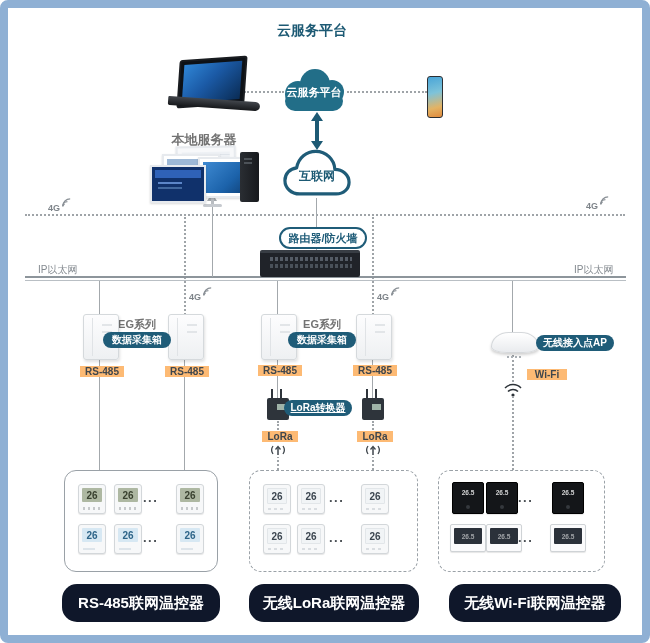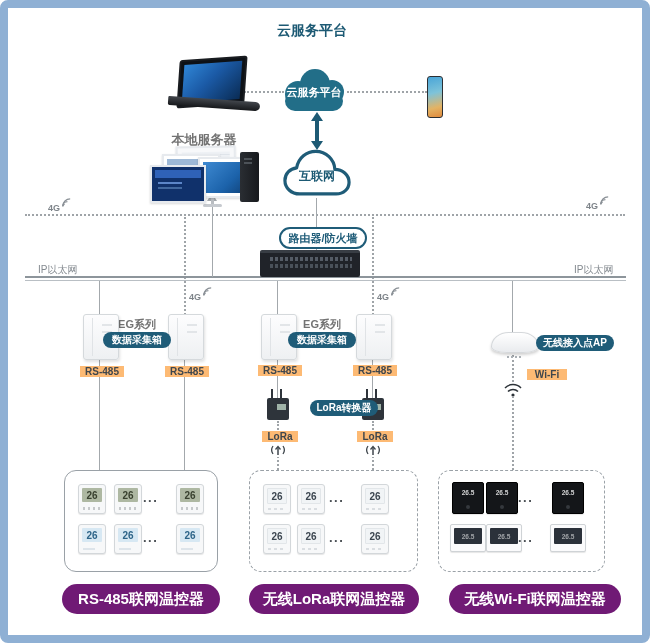--- a/index.html
+++ b/index.html
@@ -21,22 +21,22 @@
   .glabel-sm{position:absolute;color:#83898f;font-size:10px;}
   .plabel{position:absolute;font-size:10px;color:#3f464c;background:#fdba74;padding:0 2px;text-align:center;font-weight:600;z-index:6;}
   .g4{position:absolute;color:#7d8389;font-size:9px;font-weight:bold;display:flex;align-items:flex-end;z-index:6;}
   .g4 svg{margin-bottom:5px;margin-left:1px;}
 
   
   .spill{position:absolute;background:#1f5c78;color:#fff;font-size:10px;font-weight:bold;
          display:flex;align-items:center;justify-content:center;border-radius:9px;height:16px;z-index:7;}
   .rpill{position:absolute;border:2px solid #1f5c78;color:#1f5c78;background:#fff;font-weight:bold;font-size:11px;
          border-radius:11px;display:flex;align-items:center;justify-content:center;z-index:7;}
-  .glabel{position:absolute;background:#701a75;color:#fff;font-weight:bold;font-size:15px;
-          display:flex;align-items:center;justify-content:center;border-radius:15px;height:30px;z-index:7;}
+  .glabel{position:absolute;background:#0f172a;color:#fff;font-weight:bold;font-size:15px;
+          display:flex;align-items:center;justify-content:center;border-radius:15px;height:38px;z-index:7;}
 
   
   .cloud-label{position:absolute;text-align:center;font-weight:bold;z-index:5;}
 
   
   .laptop{position:absolute;left:168px;top:58px;width:92px;height:54px;z-index:4;}
   .lap-screen{position:absolute;left:10px;top:0;width:64px;height:44px;background:#0d1116;border:2px solid #191c20;border-radius:3px;transform:rotate(-4deg) skewX(-8deg);}
   .lap-screen::before{content:"";position:absolute;inset:3px;background:linear-gradient(135deg,#2f86d6 0%,#1b5aa6 45%,#0a2c55 100%);}
   .lap-base{position:absolute;left:0;top:41px;width:92px;height:9px;background:linear-gradient(180deg,#43474d,#17191c);border-radius:2px 8px 8px 3px;transform:rotate(4deg);}
 
@@ -228,21 +228,21 @@
 <div class="vl" style="left:277px;top:358px;height:40px;"></div>
 <div class="vl" style="left:372px;top:358px;height:40px;"></div>
 
 <div class="plabel" style="left:80px;top:366px;width:40px;">RS-485</div>
 <div class="plabel" style="left:165px;top:366px;width:40px;">RS-485</div>
 <div class="plabel" style="left:258px;top:365px;width:40px;">RS-485</div>
 <div class="plabel" style="left:353px;top:365px;width:40px;">RS-485</div>
 
 <div class="lora-dev" style="left:267px;top:398px;"></div>
 <div class="lora-dev" style="left:362px;top:398px;"></div>
-<div class="spill" style="left:310px;top:400px;width:68px;">
+<div class="spill" style="left:284px;top:400px;width:68px;text-decoration:underline;">
   <span>LoRa转换器</span>
 </div>
 
 <div class="vld" style="left:277px;top:421px;height:49px;"></div>
 <div class="vld" style="left:372px;top:421px;height:49px;"></div>
 
 <div class="plabel" style="left:262px;top:431px;width:32px;">LoRa</div>
 <svg class="abs" style="left:269px;top:443px;z-index:6;background:#fff;" width="18" height="14" viewBox="0 0 18 14">
   <g fill="none" stroke="#3f464c" stroke-width="1.3">
     <path d="M4 3 A7 7 0 0 0 4 11"></path>

